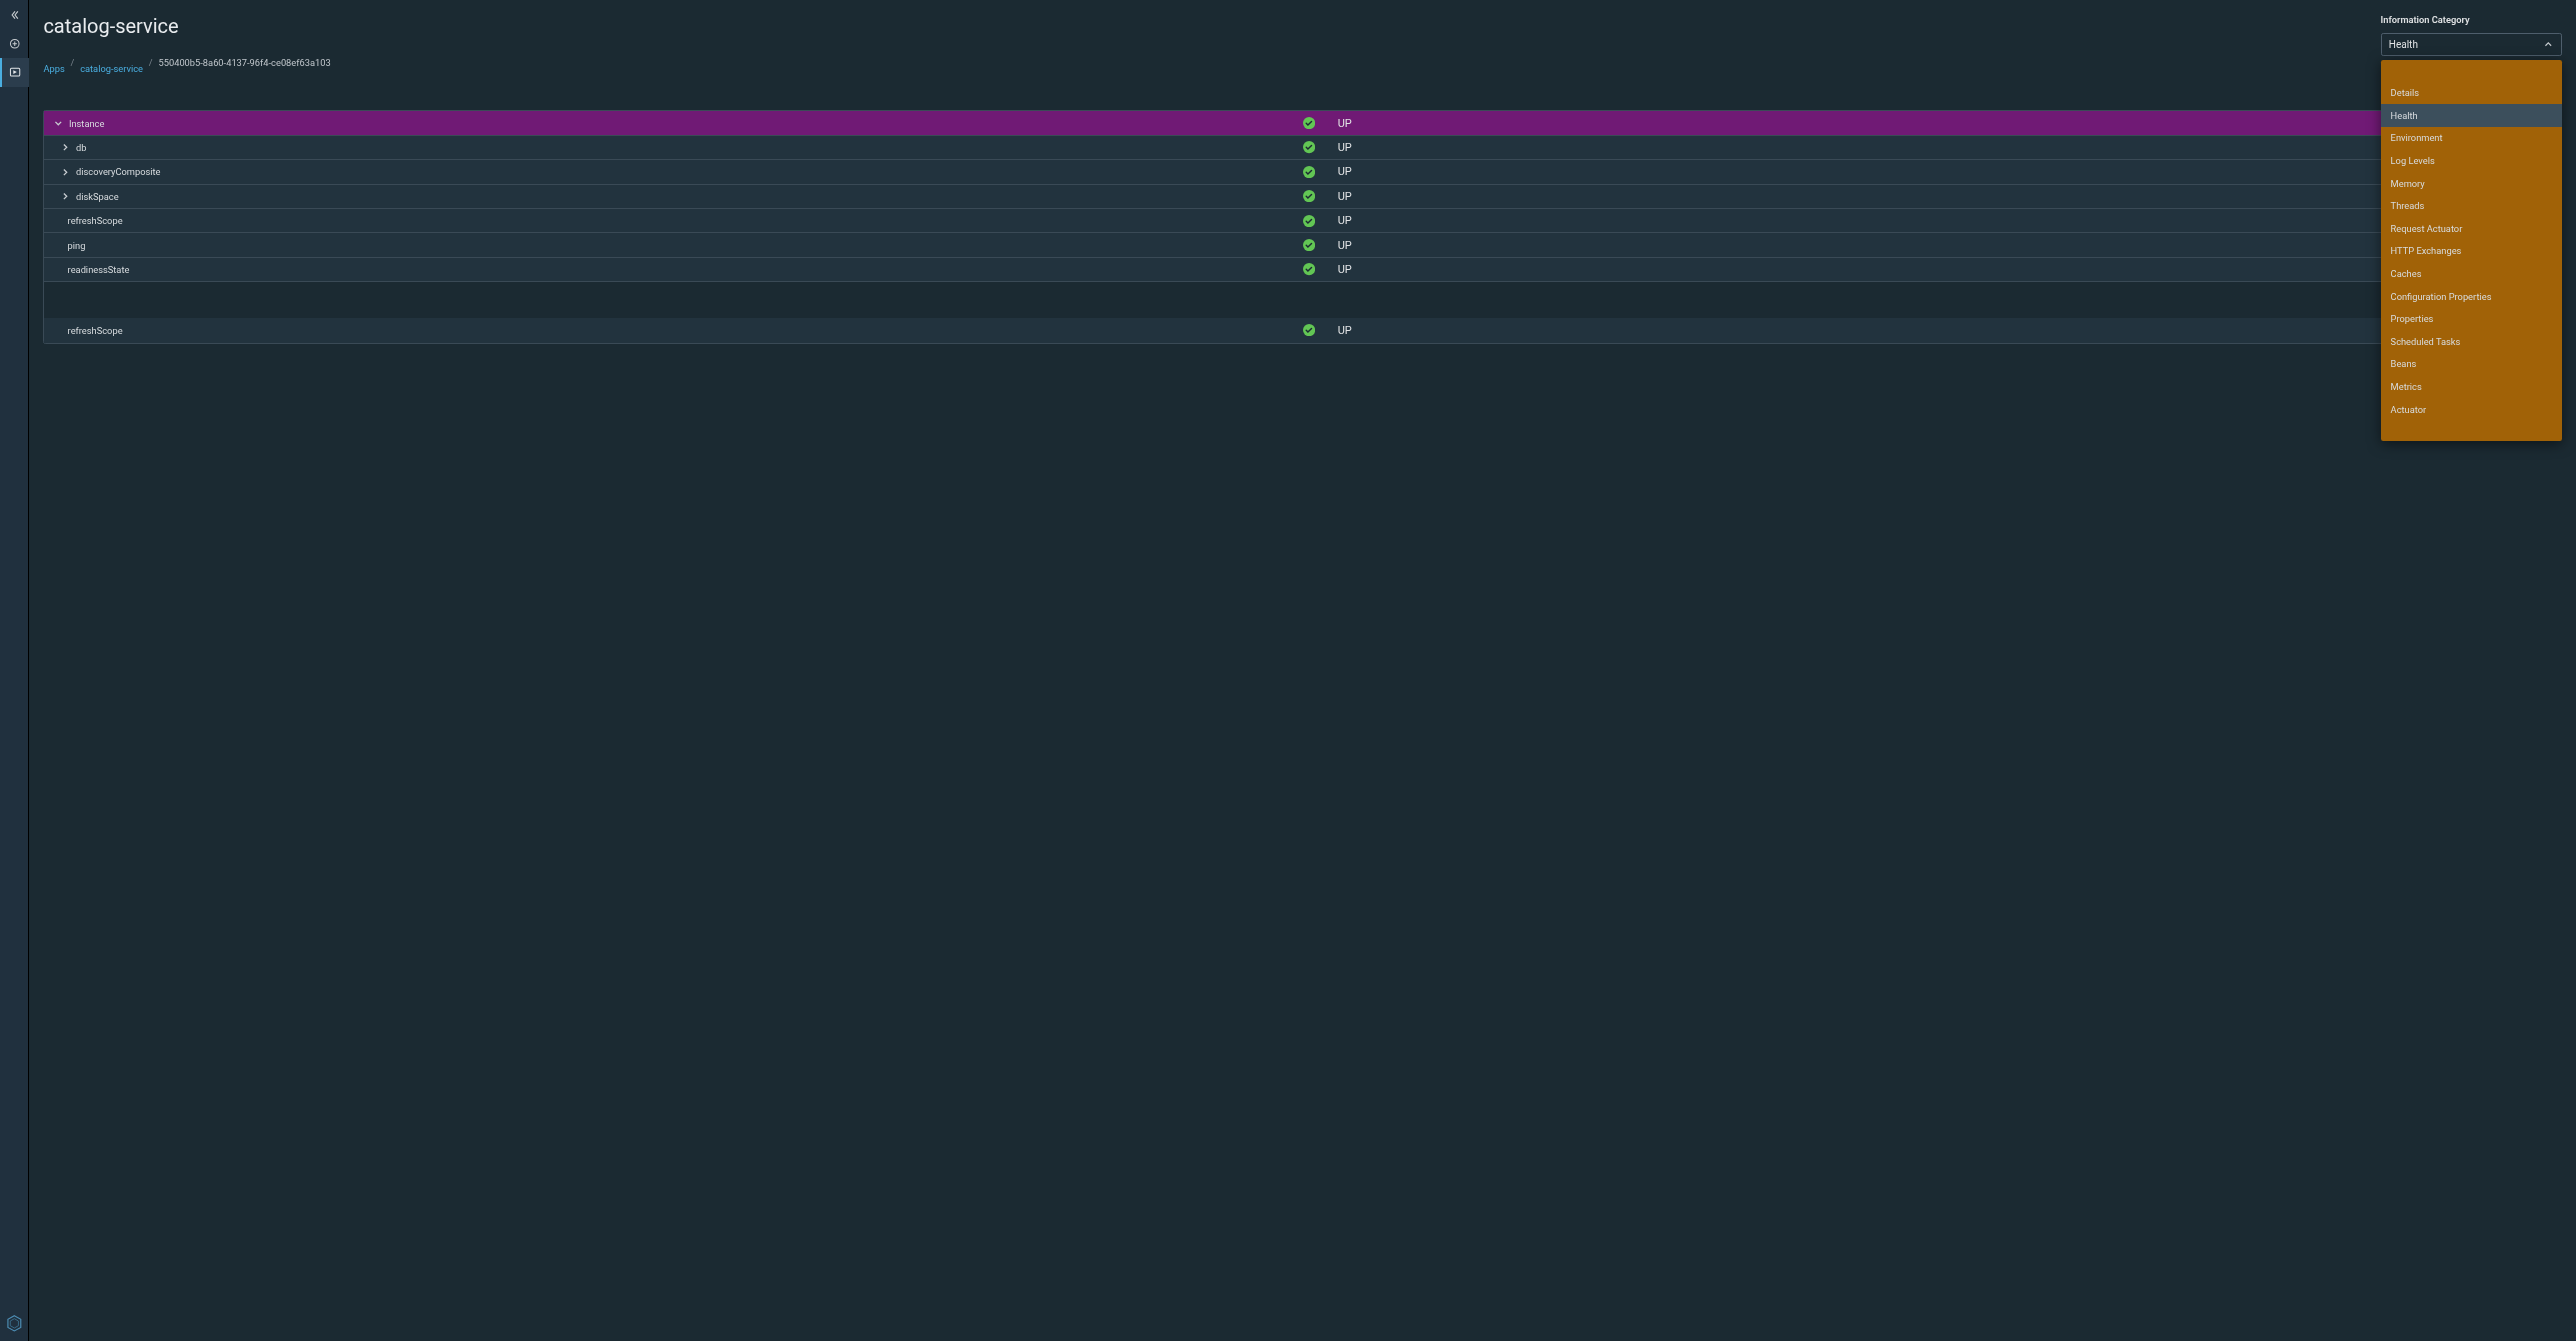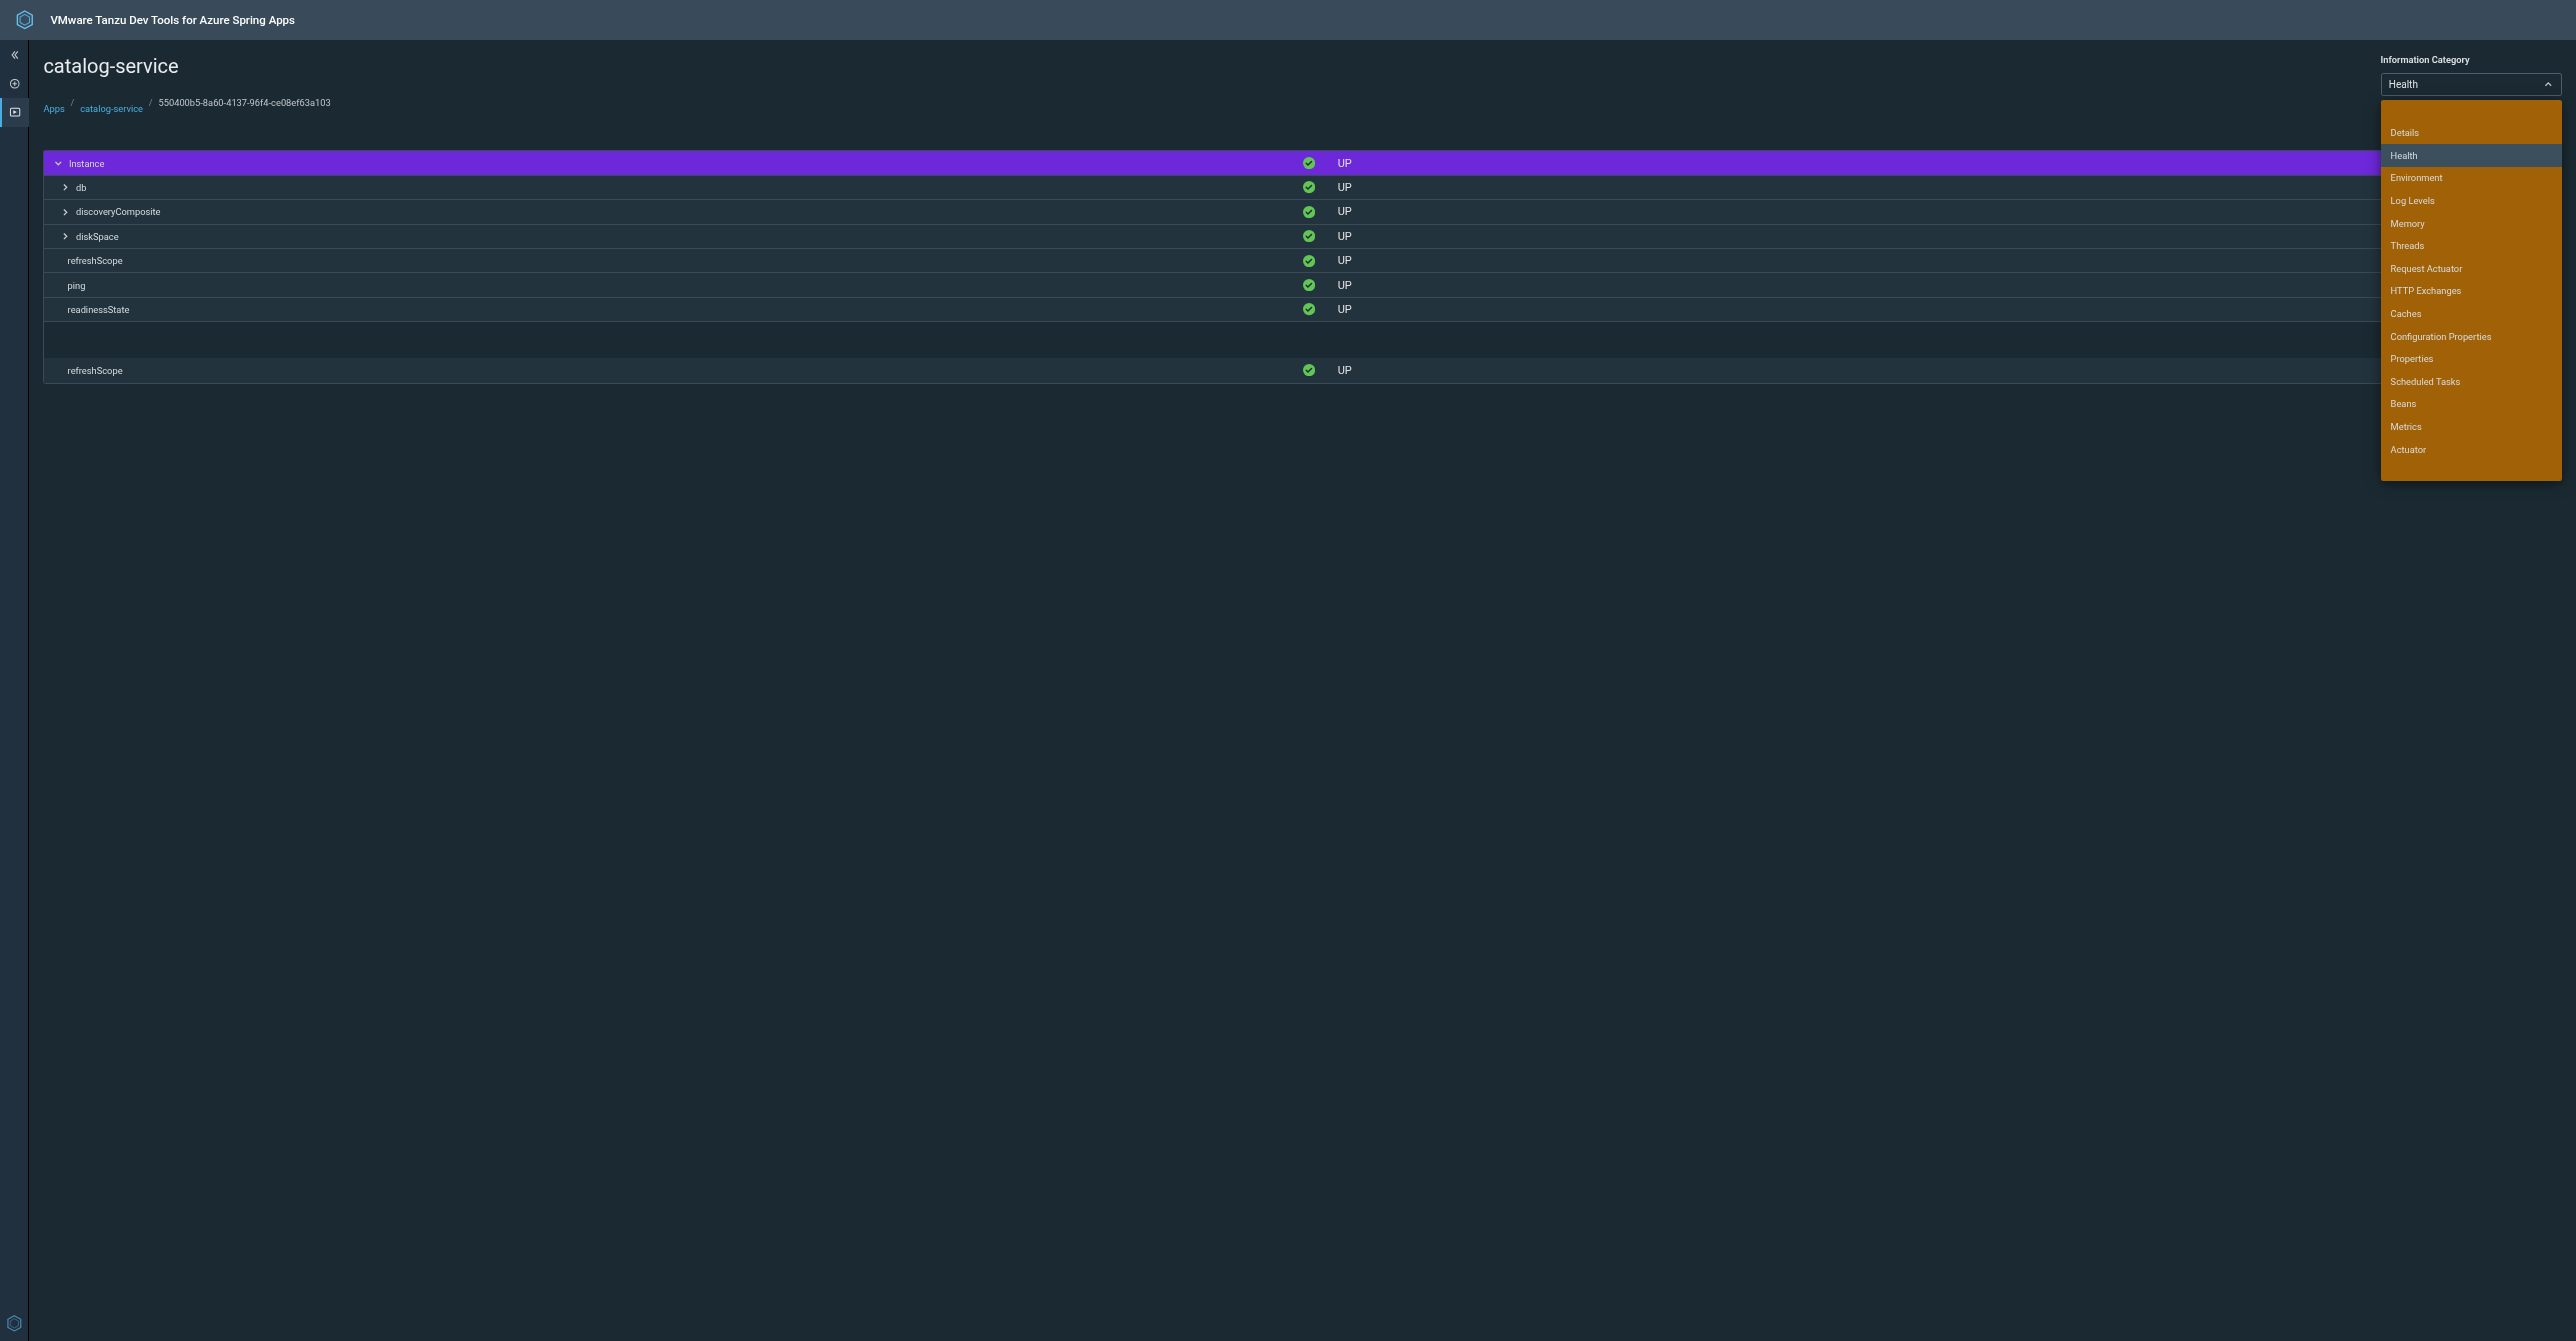--- a/index.html
+++ b/index.html
@@ -155,21 +155,21 @@
     margin-right: 14.4px;
   }
   .hrow {
     display: flex;
     align-items: center;
     height: 24.4px;
     border-bottom: 0.7px solid #3a4a56;
     padding: 0 7.2px;
   }
   .hrow:last-child { border-bottom: none; margin-top: 36px; }
-  .hrow.header-row { background: #6d28d9; }
+  .hrow.header-row { background: #701a75; }
   .hrow.sub-row { background: #22333e; }
   .caret {
     width: 13px;
     display: inline-flex;
     align-items: center;
     justify-content: center;
     margin-right: 4.3px;
   }
   .row-name {
     flex: 1;
@@ -190,29 +190,20 @@
   .status-icon {
     width: 12.2px; height: 12.2px;
     display: inline-flex;
   }
   svg { display: block; }
 </style>
 </head>
 <body>
 
 <div class="app">
-  <div class="top-header">
-    <span class="logo">
-      <svg viewBox="0 0 32 32" width="21.6" height="21.6">
-        <polygon points="16,3 27,9 27,23 16,29 5,23 5,9" fill="none" stroke="#69c3ef" stroke-width="2"></polygon>
-        <polygon points="16,8 23,12 23,20 16,24 9,20 9,12" fill="none" stroke="#4aaee0" stroke-width="1.6"></polygon>
-      </svg>
-    </span>
-    <span class="app-title">VMware Tanzu Dev Tools for Azure Spring Apps</span>
-  </div>
 
   <div class="body-area">
     <div class="left-rail">
       <div class="rail-item">
         <svg width="10" height="10" viewBox="0 0 14 14">
             <path d="M7 2 L3 7 L7 12 M11 2 L7 7 L11 12" fill="none" stroke="#c7ccd0" stroke-width="1.6"></path>
           </svg>
       </div>
       <div class="rail-item">
         <svg width="11.5" height="11.5" viewBox="0 0 16 16">

